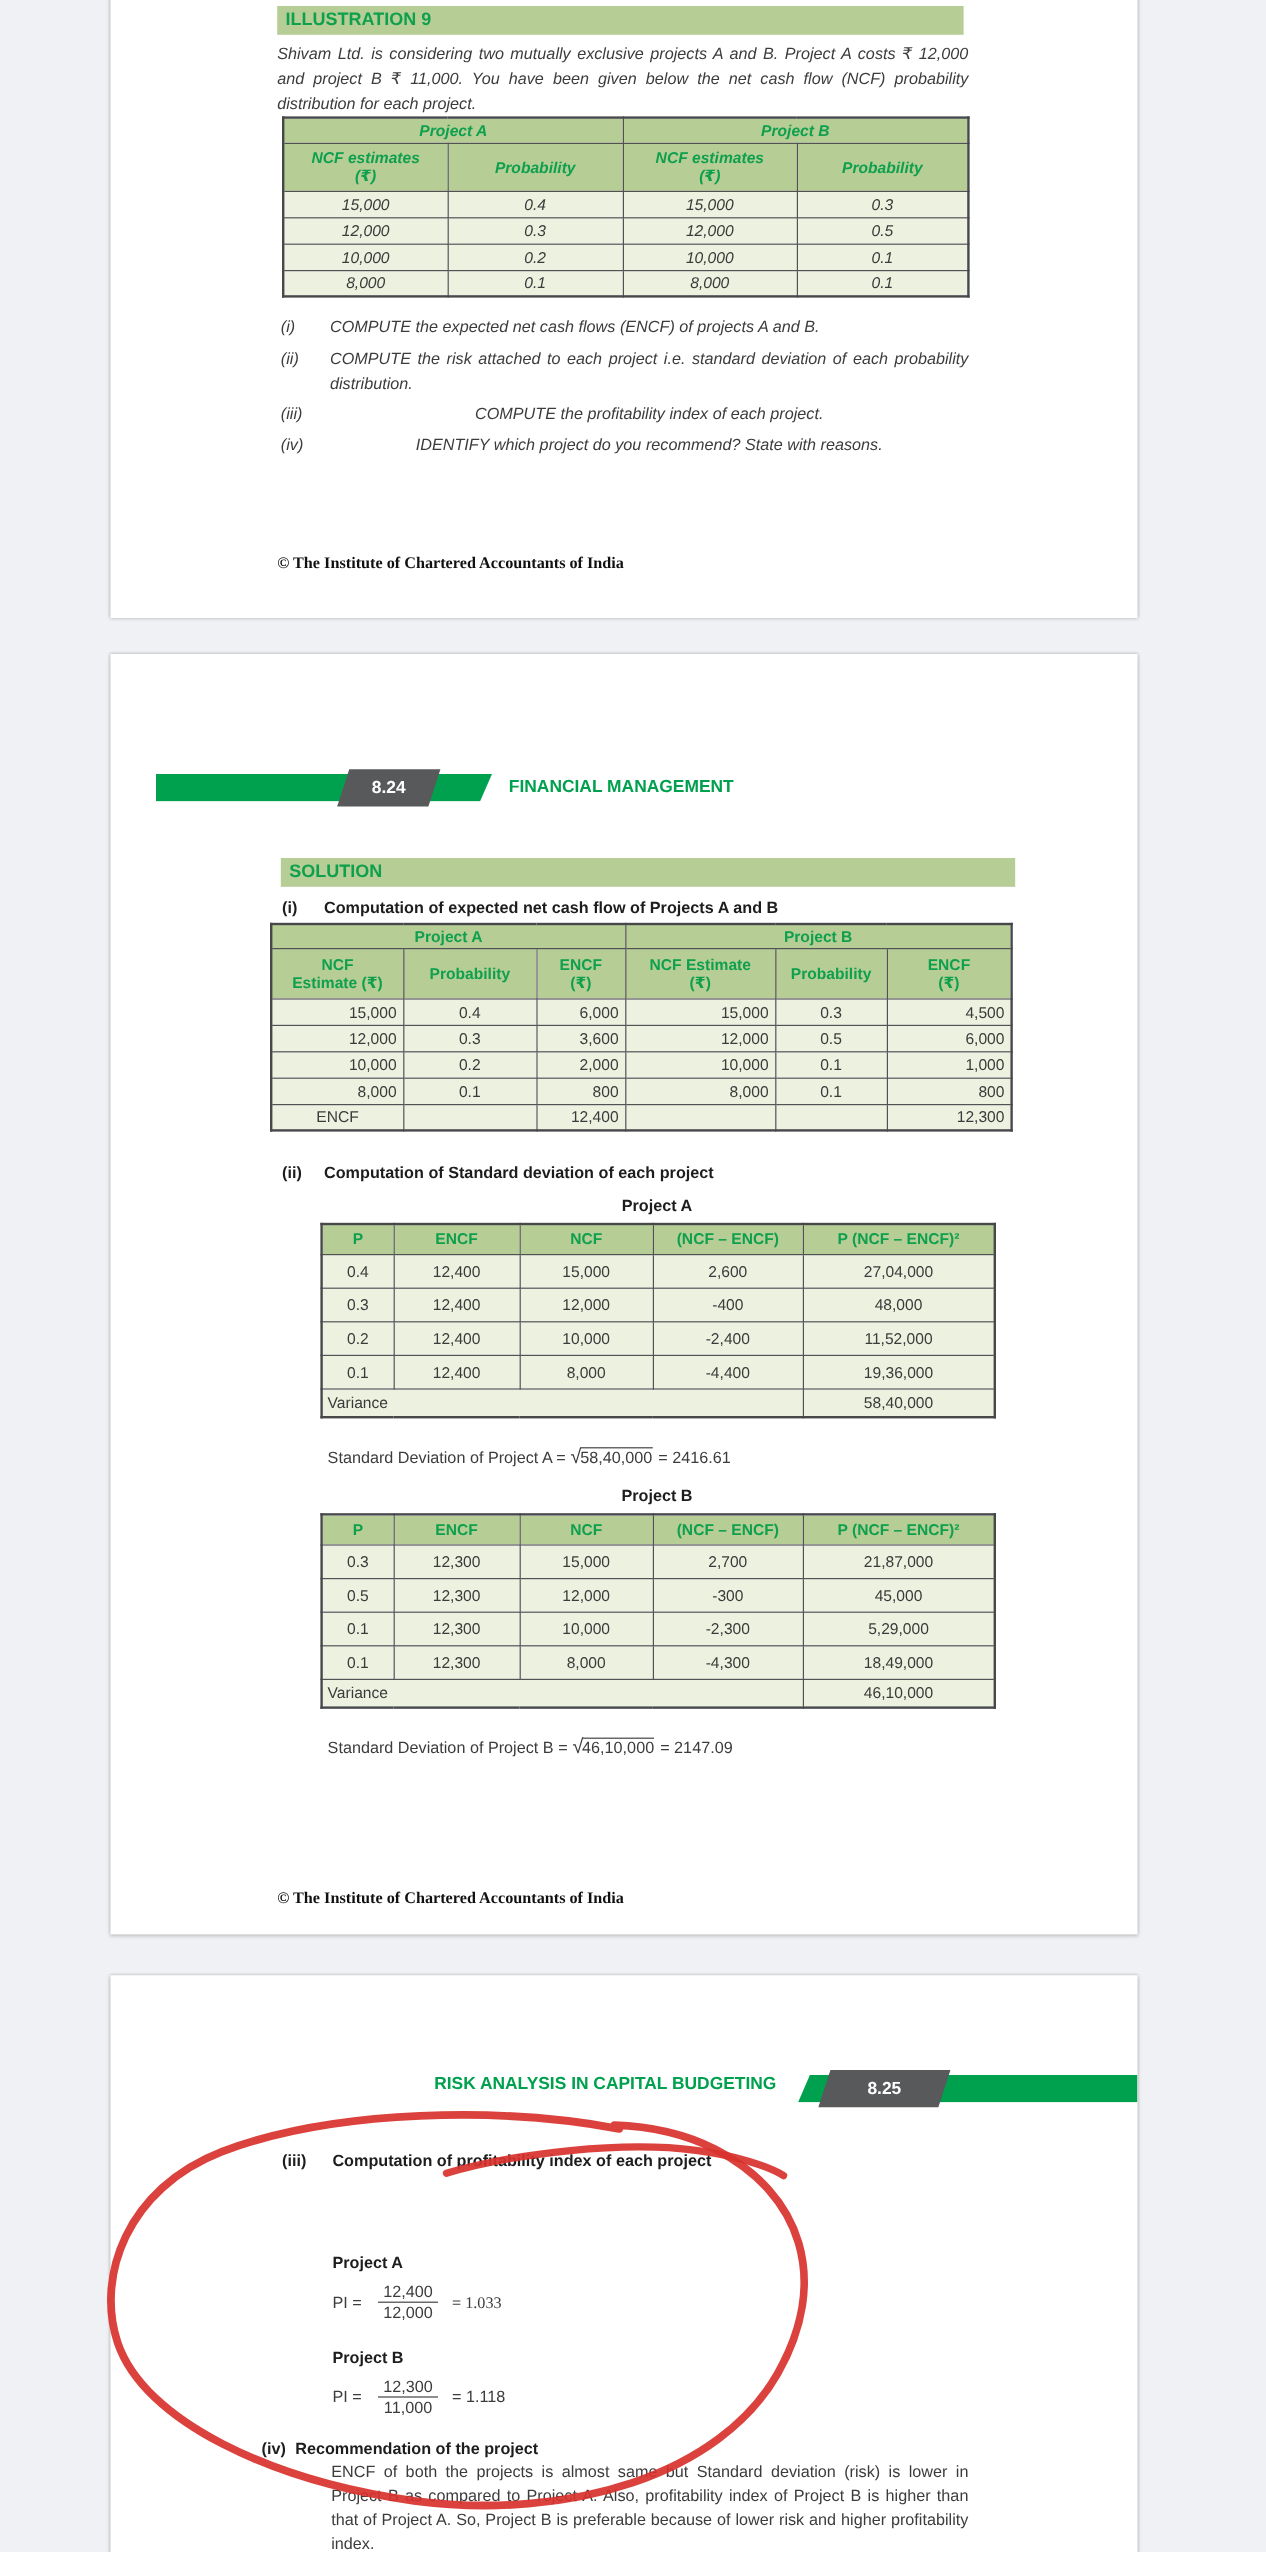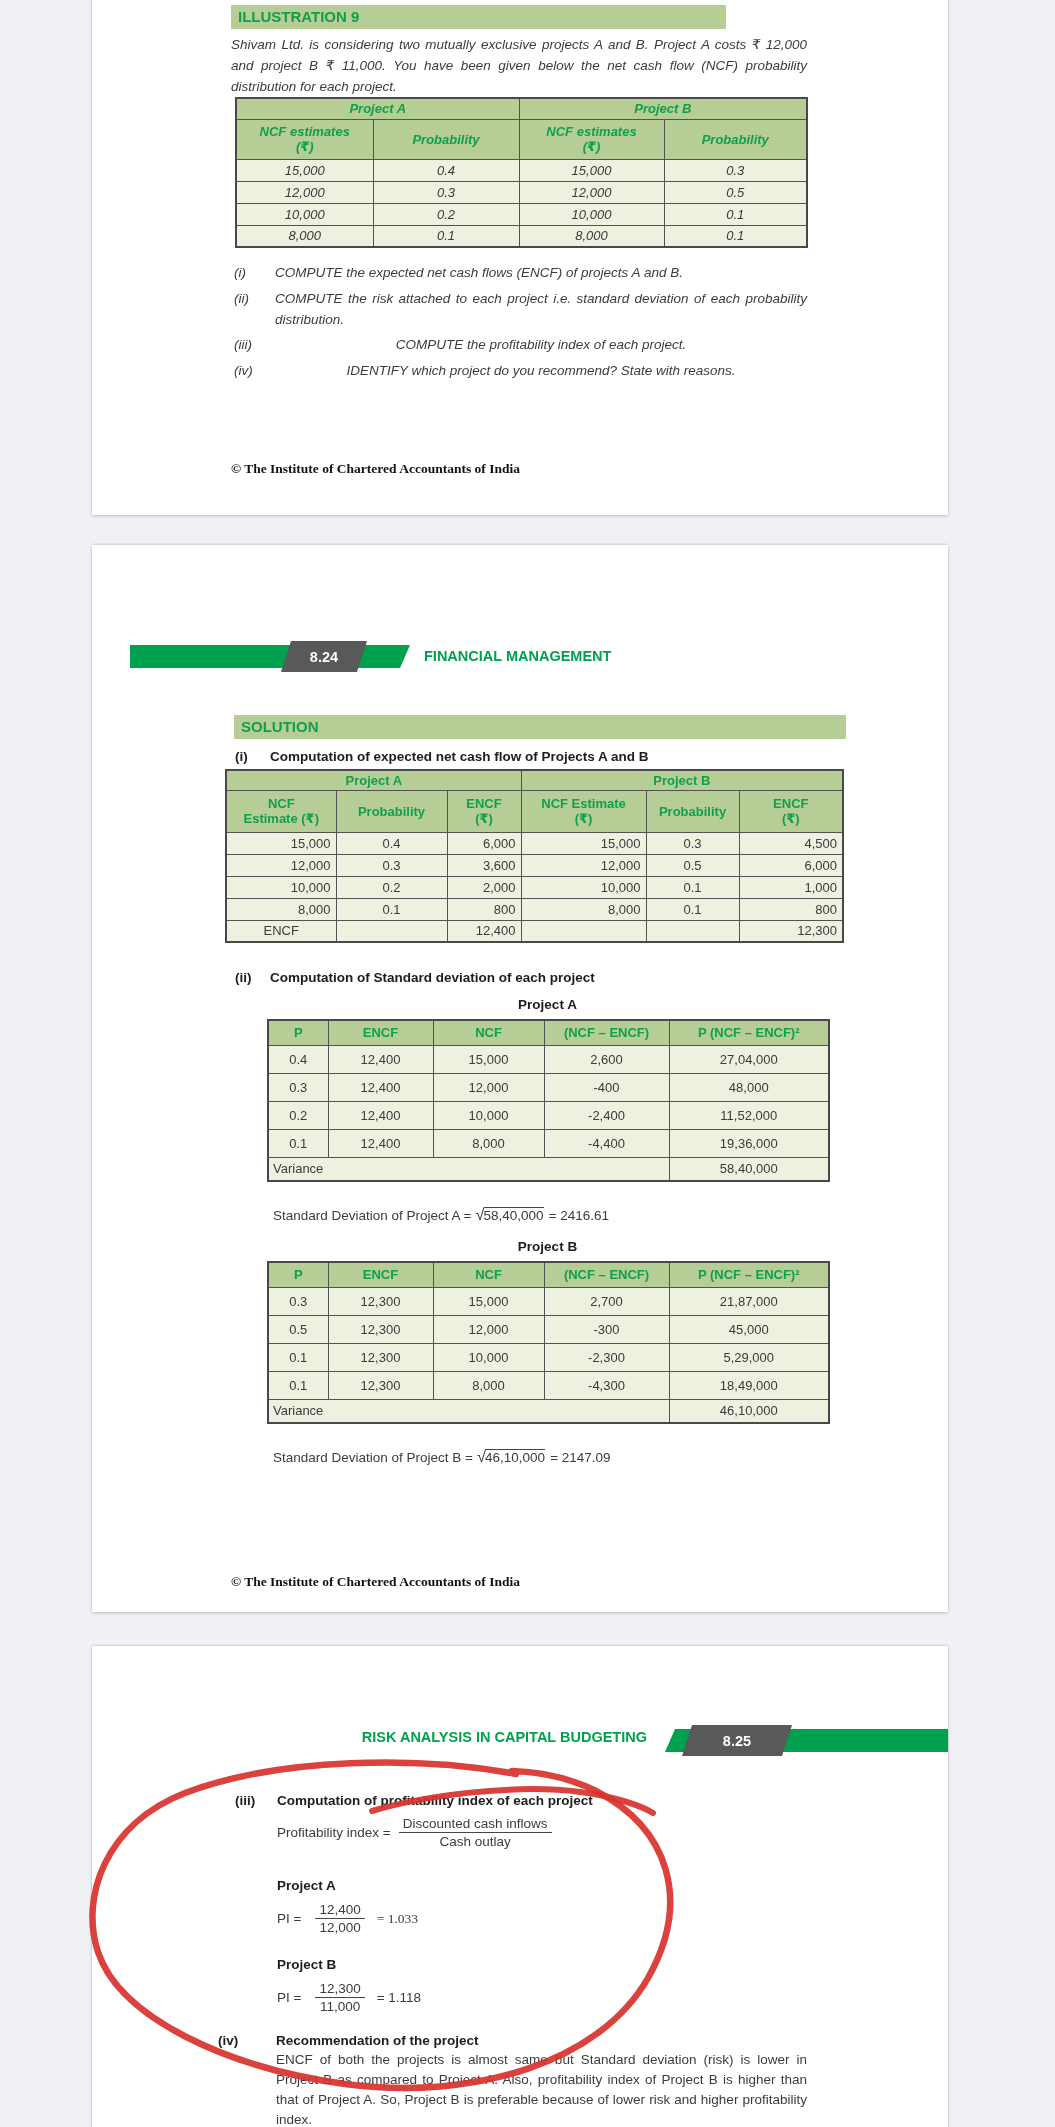--- a/index.html
+++ b/index.html
@@ -47,21 +47,21 @@
   .ptitle{position:absolute;font-weight:bold;font-size:13.5px;color:#1d1d1d;}
   .para{position:absolute;font-size:13.5px;color:#3c3c3c;text-align:justify;line-height:21px;}
   .annot{position:absolute;left:0;top:0;pointer-events:none;}
 </style>
 </head>
 <body>
 
 <div class="canvas">
 
   <div class="page" style="top:-30px;height:545px;">
-    <div class="banner" style="left:139px;top:35px;width:495px;">
+    <div class="banner" style="left:139px;top:35px;width:572px;">
       <span>ILLUSTRATION 9</span>
     </div>
 
     <div class="para it" style="left:139px;top:64px;width:576px;">Shivam Ltd. is considering two mutually exclusive projects A and B. Project A costs ₹ 12,000 and project B ₹ 11,000. You have been given below the net cash flow (NCF) probability distribution for each project.</div>
 
     <table class="gtable it" style="left:143px;top:127px;width:572px;">
       <colgroup>
           <col style="width:137px">
           <col style="width:146px">
           <col style="width:145px">
@@ -351,27 +351,20 @@
     <div class="hband slant-l" style="left:573px;top:83px;width:283px;"></div>
     <div class="slab" style="left:595px;top:79px;width:100px;">
       <span>8.25</span>
     </div>
 
     <div class="shead" style="left:143px;top:146px;width:600px;">
       <span class="n">(iii)</span>
       <span style="margin-left:42px;">Computation of profitability index of each project</span>
     </div>
 
-    <div class="mathrow" style="left:185px;top:170px;">
-      <span>Profitability index =</span>
-      <span class="frac" style="margin-left:8px;">
-        <span class="num">Discounted cash inflows</span>
-        <span class="den">Cash outlay</span>
-      </span>
-    </div>
 
     <div class="ptitle" style="left:185px;top:232px;">Project A</div>
     <div class="mathrow" style="left:185px;top:256px;">
       <span>PI =</span>
       <span class="frac" style="margin-left:14px;">
         <span class="num">12,400</span>
         <span class="den">12,000</span>
       </span>
       <span style="margin-left:12px;font-family:Liberation Serif, serif;">= 1.033</span>
     </div>
@@ -381,21 +374,21 @@
       <span>PI =</span>
       <span class="frac" style="margin-left:14px;">
         <span class="num">12,300</span>
         <span class="den">11,000</span>
       </span>
       <span style="margin-left:12px;">= 1.118</span>
     </div>
 
     <div class="shead" style="left:126px;top:386px;width:620px;">
       <span class="n">(iv)</span>
-      <span style="margin-left:58px;">Recommendation of the project</span>
+      <span style="margin-left:28px;">Recommendation of the project</span>
     </div>
     <div class="para" style="left:184px;top:404px;width:531px;line-height:20px;">ENCF of both the projects is almost same but Standard deviation (risk) is lower in Project B as compared to Project A. Also, profitability index of Project B is higher than that of Project A. So, Project B is preferable because of lower risk and higher profitability index.</div>
   </div>
 
   <svg class="annot" width="1055" height="2127" viewBox="0 0 1055 2127">
     <path d="M 516 1774 C 420 1756, 280 1757, 185 1793
              C 105 1824, 80 1898, 98 1952
              C 120 2018, 228 2068, 345 2084
              C 475 2101, 600 2062, 648 1978
              C 692 1900, 668 1828, 596 1791

